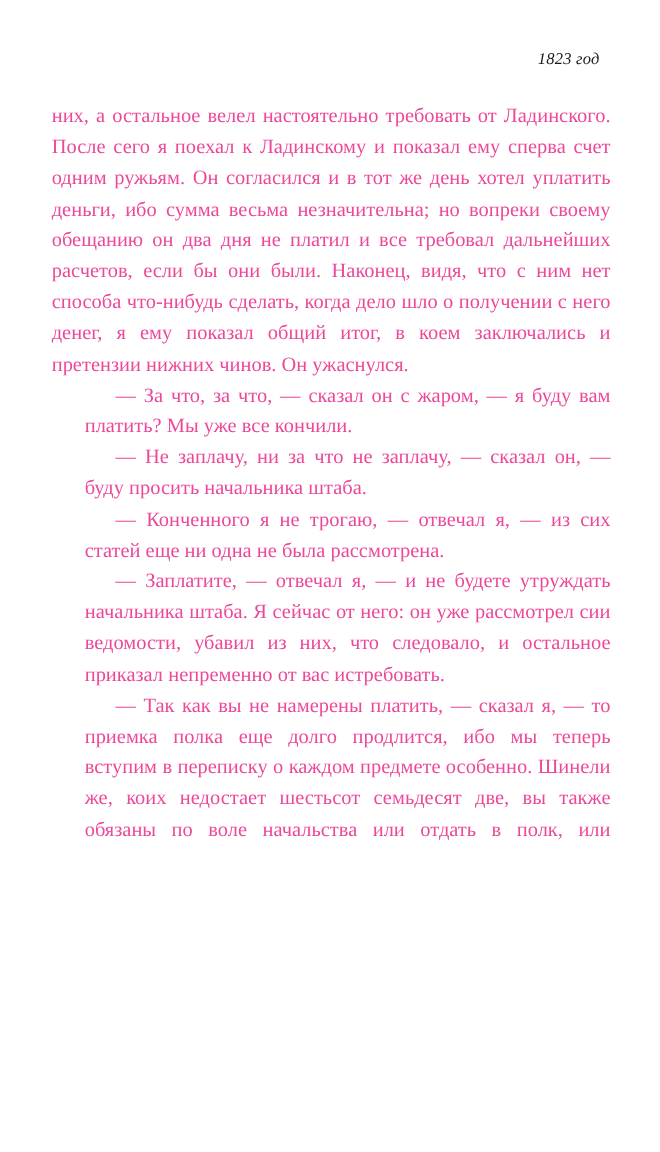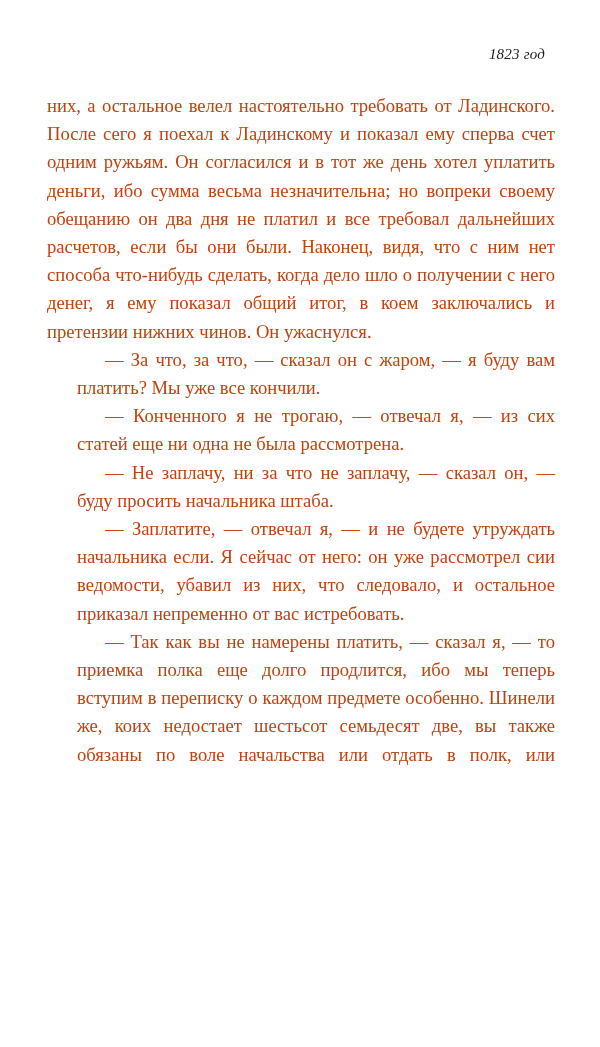--- a/index.html
+++ b/index.html
@@ -31,21 +31,21 @@
     top: 92px;
     left: 47px;
     width: 508px;
   }
   .body-block p {
     margin: 0;
     font-size: 18.6px;
     line-height: 28.2px;
     text-align: justify;
     text-justify: inter-word;
-    color: #c2410c;
+    color: #ec4899;
     hyphens: manual;
   }
   .body-block p.indent {
     text-indent: 28px;
     margin-left: 30px;
   }
   .folio {
     position: absolute;
     left: 0;
     right: 0;
@@ -58,21 +58,21 @@
 </head>
 <body>
 
 <div class="page">
 
   <div class="running-head">1823 год</div>
 
   <div class="body-block">
     <p>них, а остальное велел настоятельно требовать от Ладинского. После сего я поехал к Ладинскому и показал ему сперва счет одним ружьям. Он согласился и в тот же день хотел уплатить деньги, ибо сумма весьма незначительна; но вопреки своему обещанию он два дня не платил и все требовал дальнейших расчетов, если бы они были. Наконец, видя, что с ним нет способа что-нибудь сделать, когда дело шло о получении с него денег, я ему показал общий итог, в коем заключались и претензии нижних чинов. Он ужаснулся.</p>
     <p class="indent">— За что, за что, — сказал он с жаром, — я буду вам платить? Мы уже все кончили.</p>
+    <p class="indent">— Не заплачу, ни за что не заплачу, — сказал он, — буду просить начальника штаба.</p>
     <p class="indent">— Конченного я не трогаю, — отвечал я, — из сих статей еще ни одна не была рассмотрена.</p>
-    <p class="indent">— Не заплачу, ни за что не заплачу, — сказал он, — буду просить начальника штаба.</p>
-    <p class="indent">— Заплатите, — отвечал я, — и не будете утруждать начальника если. Я сейчас от него: он уже рассмотрел сии ведомости, убавил из них, что следовало, и остальное приказал непременно от вас истребовать.</p>
+    <p class="indent">— Заплатите, — отвечал я, — и не будете утруждать начальника штаба. Я сейчас от него: он уже рассмотрел сии ведомости, убавил из них, что следовало, и остальное приказал непременно от вас истребовать.</p>
     <p class="indent">— Так как вы не намерены платить, — сказал я, — то приемка полка еще долго продлится, ибо мы теперь вступим в переписку о каждом предмете особенно. Шинели же, коих недостает шестьсот семьдесят две, вы также обязаны по воле начальства или отдать в полк, или положить в залог в какое-либо присутственное казначейство деньгами или материалами. Обязательство же, мне данное, на которое ни я, ни посредники не могли никогда согласиться, возвратится вам, как совершенно ненужное мне.</p>
   </div>
 
   <div class="folio">265</div>
 
 </div>
 
 </body></html>

